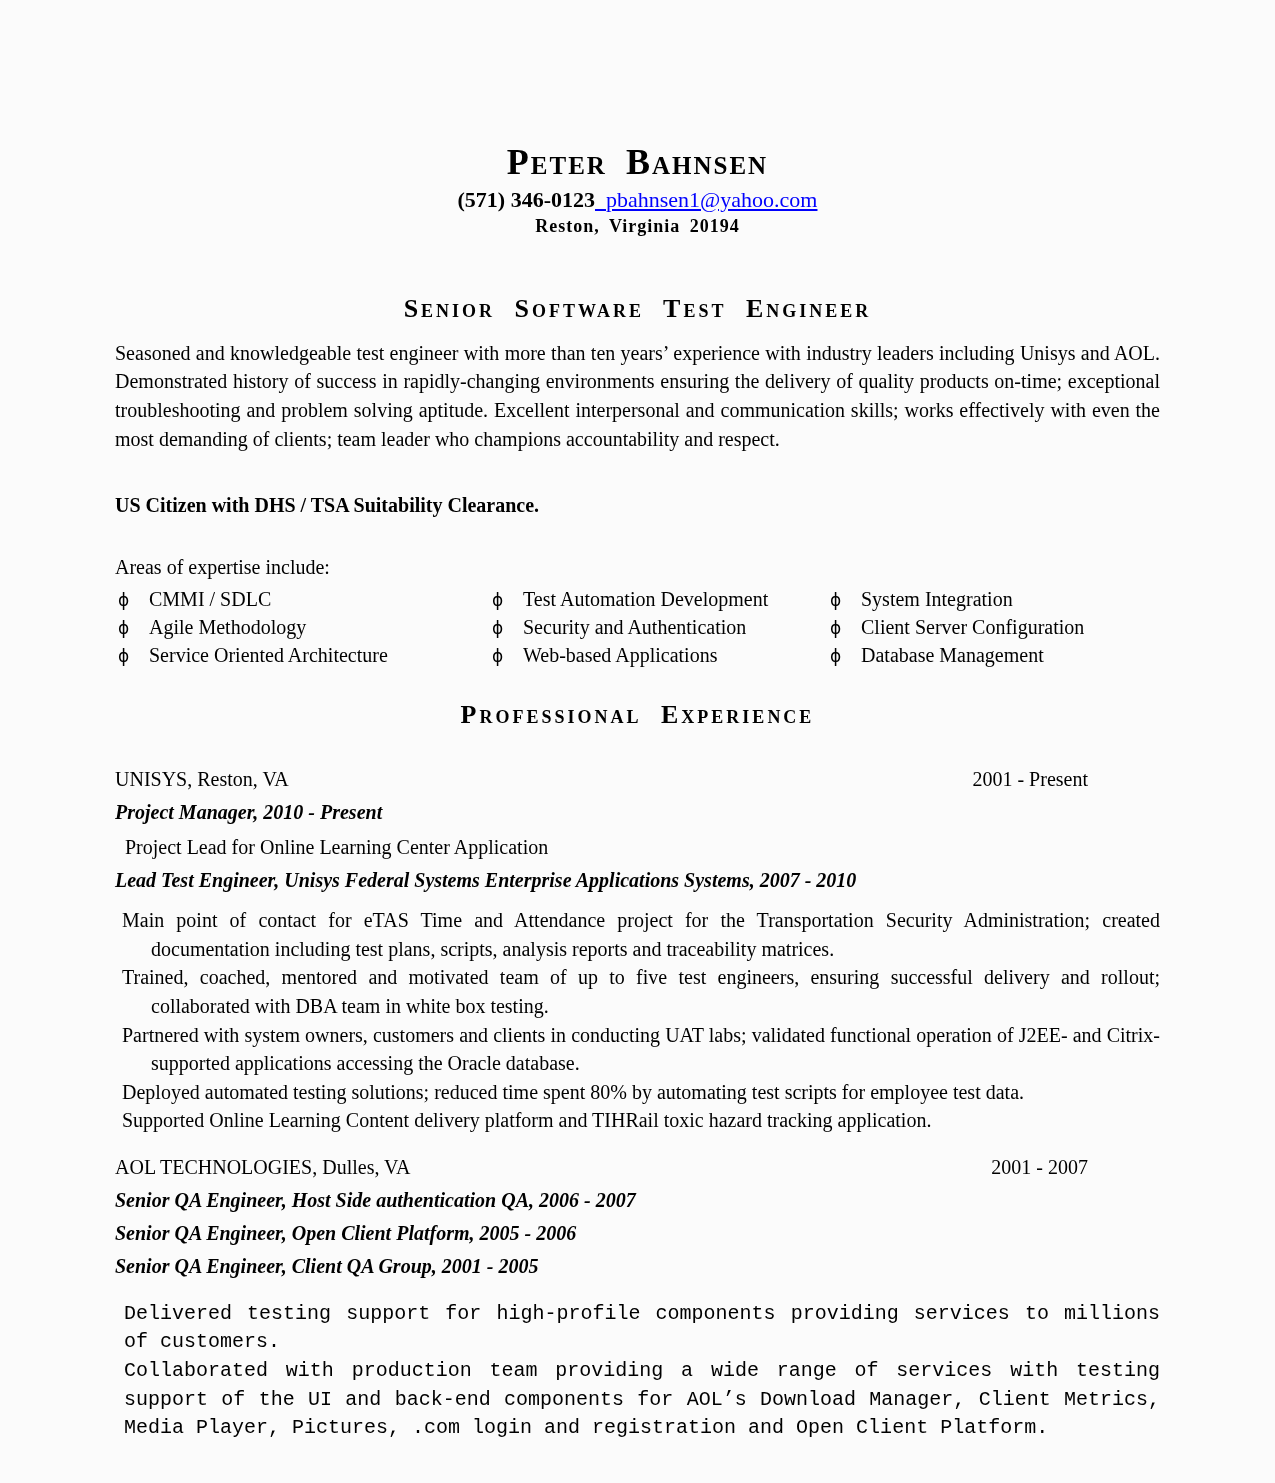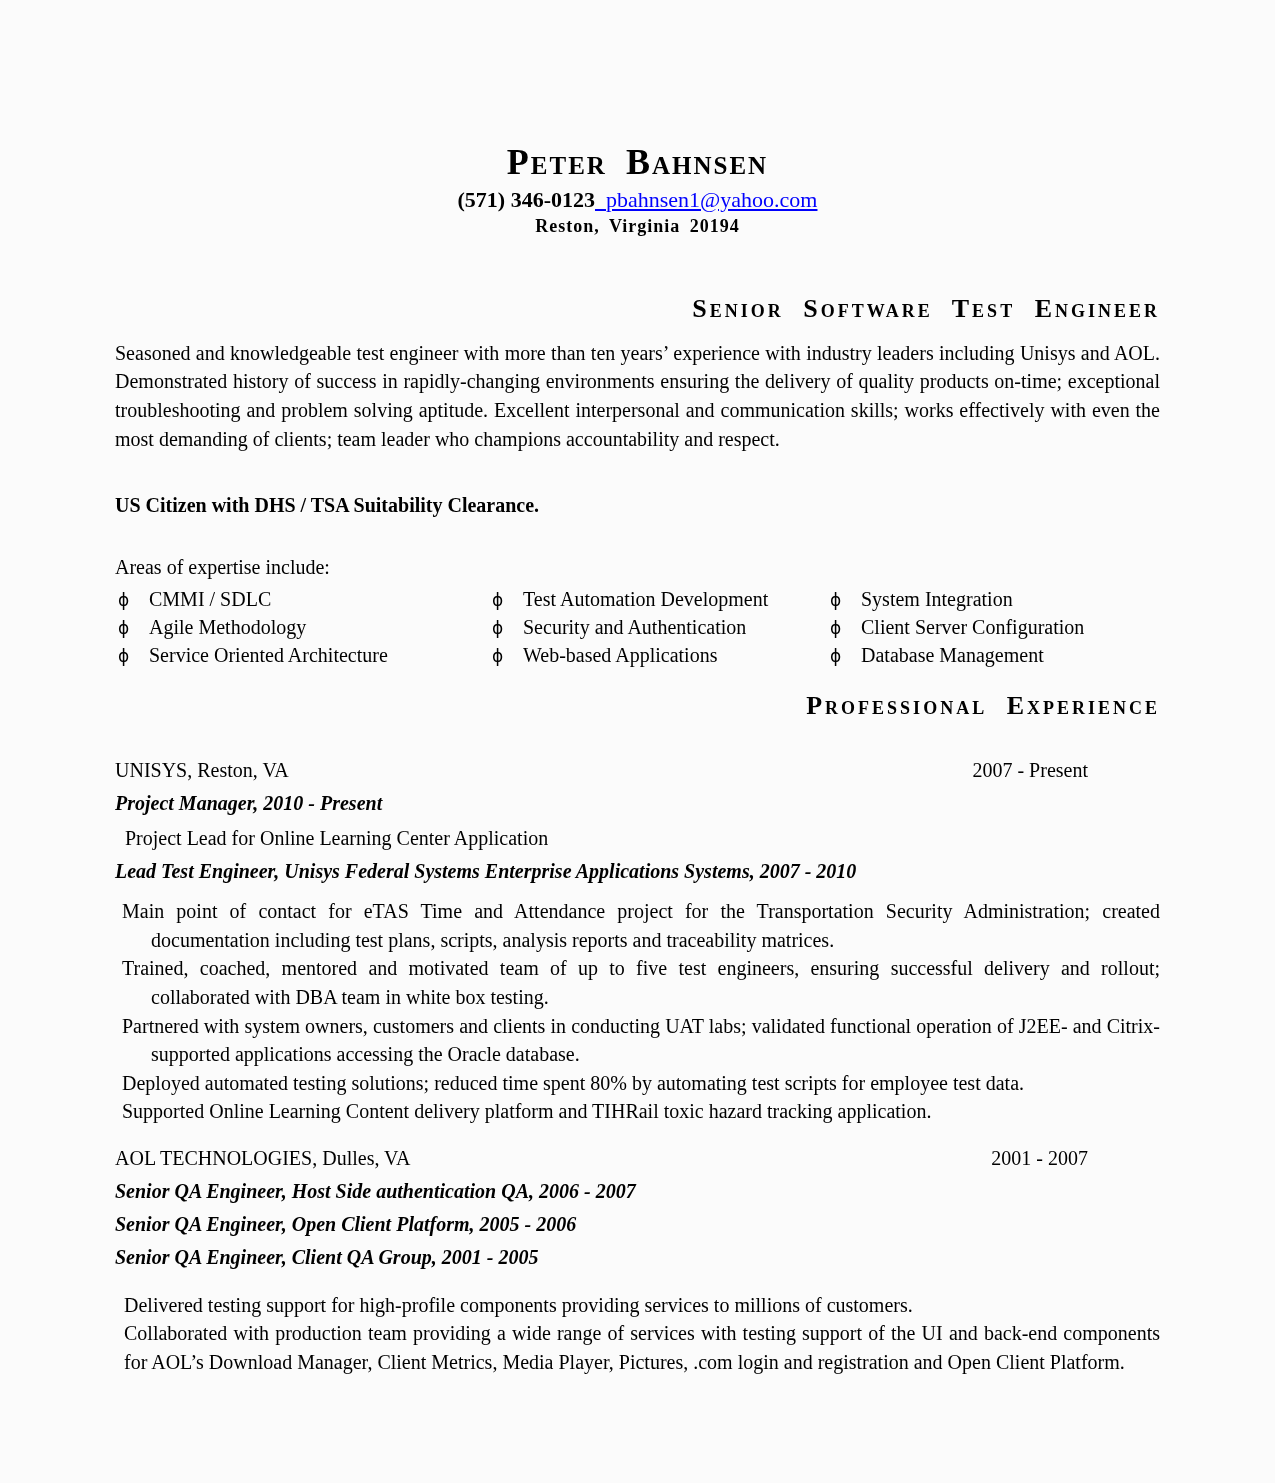--- a/index.html
+++ b/index.html
@@ -47,30 +47,30 @@
     margin-top: 3px;
     font-size: 18px;
     font-weight: bold;
     letter-spacing: 1px;
     word-spacing: 4px;
   }
 
   
   .section-heading {
     margin: 0;
-    text-align: right;
+    text-align: center;
     font-size: 26px;
     font-weight: bold;
     font-variant: small-caps;
     letter-spacing: 3px;
     word-spacing: 10px;
     line-height: 1.15;
   }
   .resume-title { margin-top: 57px; }
-  .experience-heading { margin-top: 21px; }
+  .experience-heading { margin-top: 30px; }
 
   
   .summary {
     margin: 15px 0 0 0;
     text-align: justify;
     line-height: 1.43;
   }
   .clearance {
     margin: 39px 0 0 0;
     font-weight: bold;
@@ -116,21 +116,21 @@
   .bullets { margin-top: 13px; }
   .bullets p {
     margin: 0;
     text-align: justify;
     line-height: 1.43;
   }
   .bullets.hanging p {
     padding-left: 36px;
     text-indent: -29px;
   }
-  .bullets.flat p { padding-left: 9px; }
+  .bullets.flat p { padding-left: 9px; font-family: Liberation Mono, monospace; }
   .job-aol .company-row { margin-top: 19px; align-items: center; }
   .job-aol .bullets { margin-top: 21px; }
 </style>
 </head>
 <body>
 
 <div class="page">
 
   <div class="header">
     <h1 class="person-name">Peter Bahnsen</h1>
@@ -183,21 +183,21 @@
       <span class="phi-bullet">ϕ</span>
       <span>Database Management</span>
     </div>
   </div>
 
   <h2 class="section-heading experience-heading">Professional Experience</h2>
 
   <section class="job job-unisys">
     <div class="company-row">
       <span class="company-name">UNISYS, Reston, VA</span>
-      <span class="company-dates">2007 - Present</span>
+      <span class="company-dates">2001 - Present</span>
     </div>
     <p class="role-title">Project Manager, 2010 - Present</p>
     <p class="role-subtitle">Project Lead for Online Learning Center Application</p>
     <p class="role-title">Lead Test Engineer, Unisys Federal Systems Enterprise Applications Systems, 2007 - 2010</p>
     <div class="bullets hanging">
       <p>Main point of contact for eTAS Time and Attendance project for the Transportation Security Administration; created documentation including test plans, scripts, analysis reports and traceability matrices.</p>
       <p>Trained, coached, mentored and motivated team of up to five test engineers, ensuring successful delivery and rollout; collaborated with DBA team in white box testing.</p>
       <p>Partnered with system owners, customers and clients in conducting UAT labs; validated functional operation of J2EE- and Citrix-supported applications accessing the Oracle database.</p>
       <p>Deployed automated testing solutions; reduced time spent 80% by automating test scripts for employee test data.</p>
       <p>Supported Online Learning Content delivery platform and TIHRail toxic hazard tracking application.</p>

